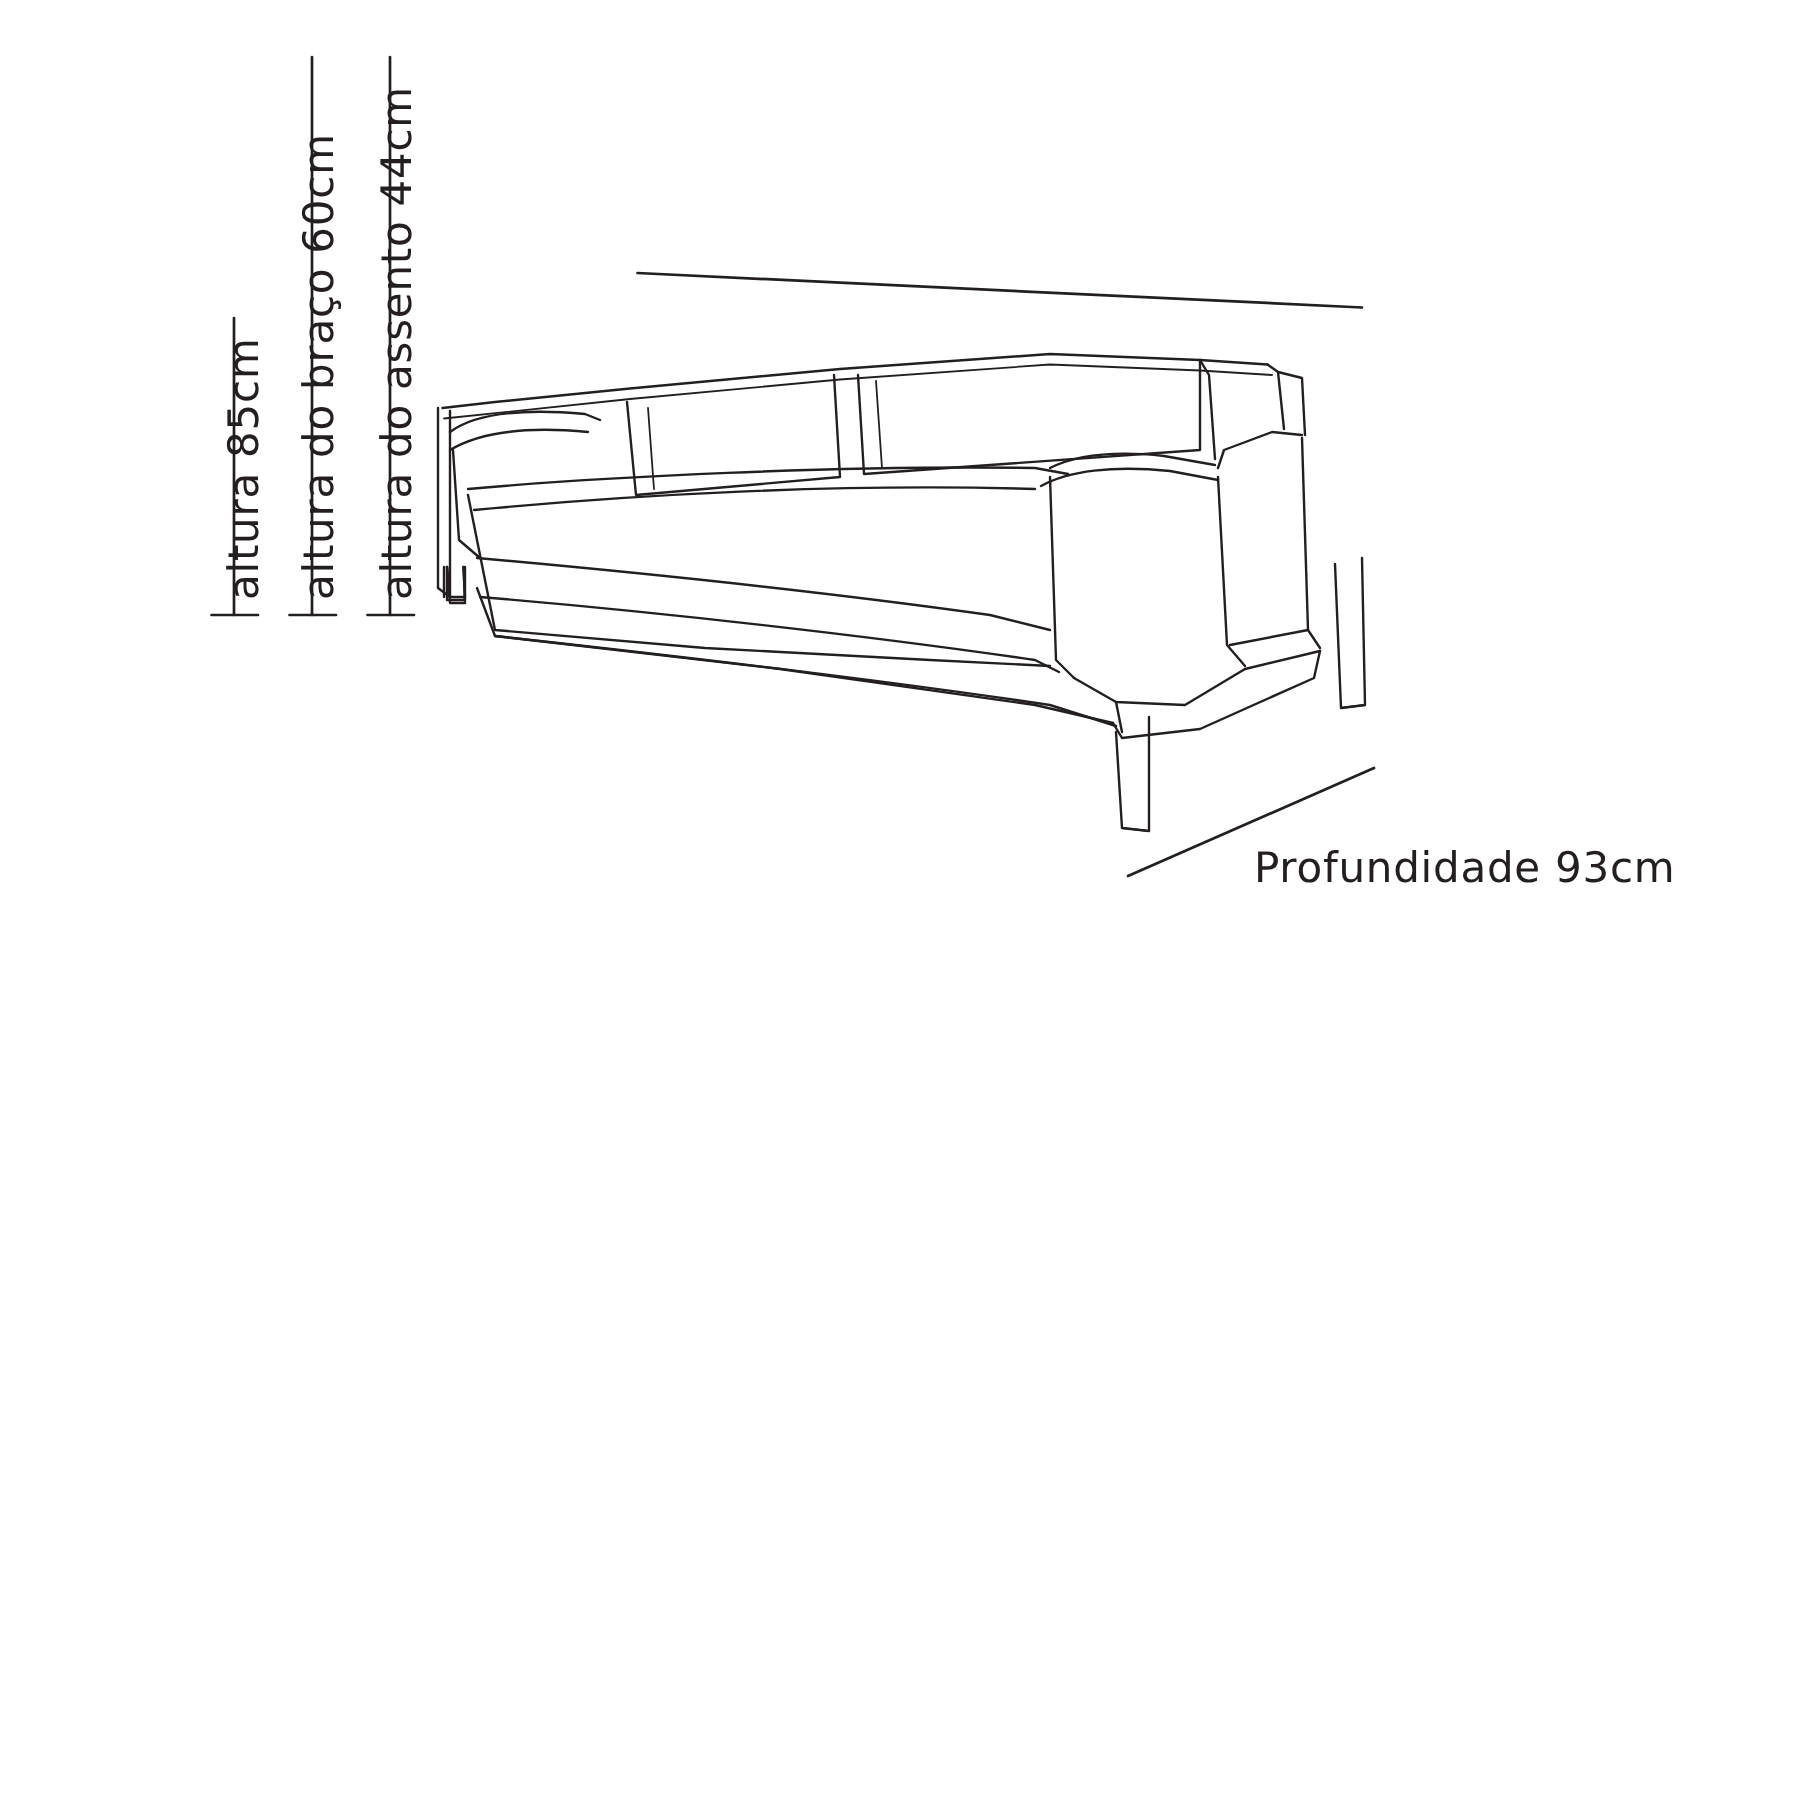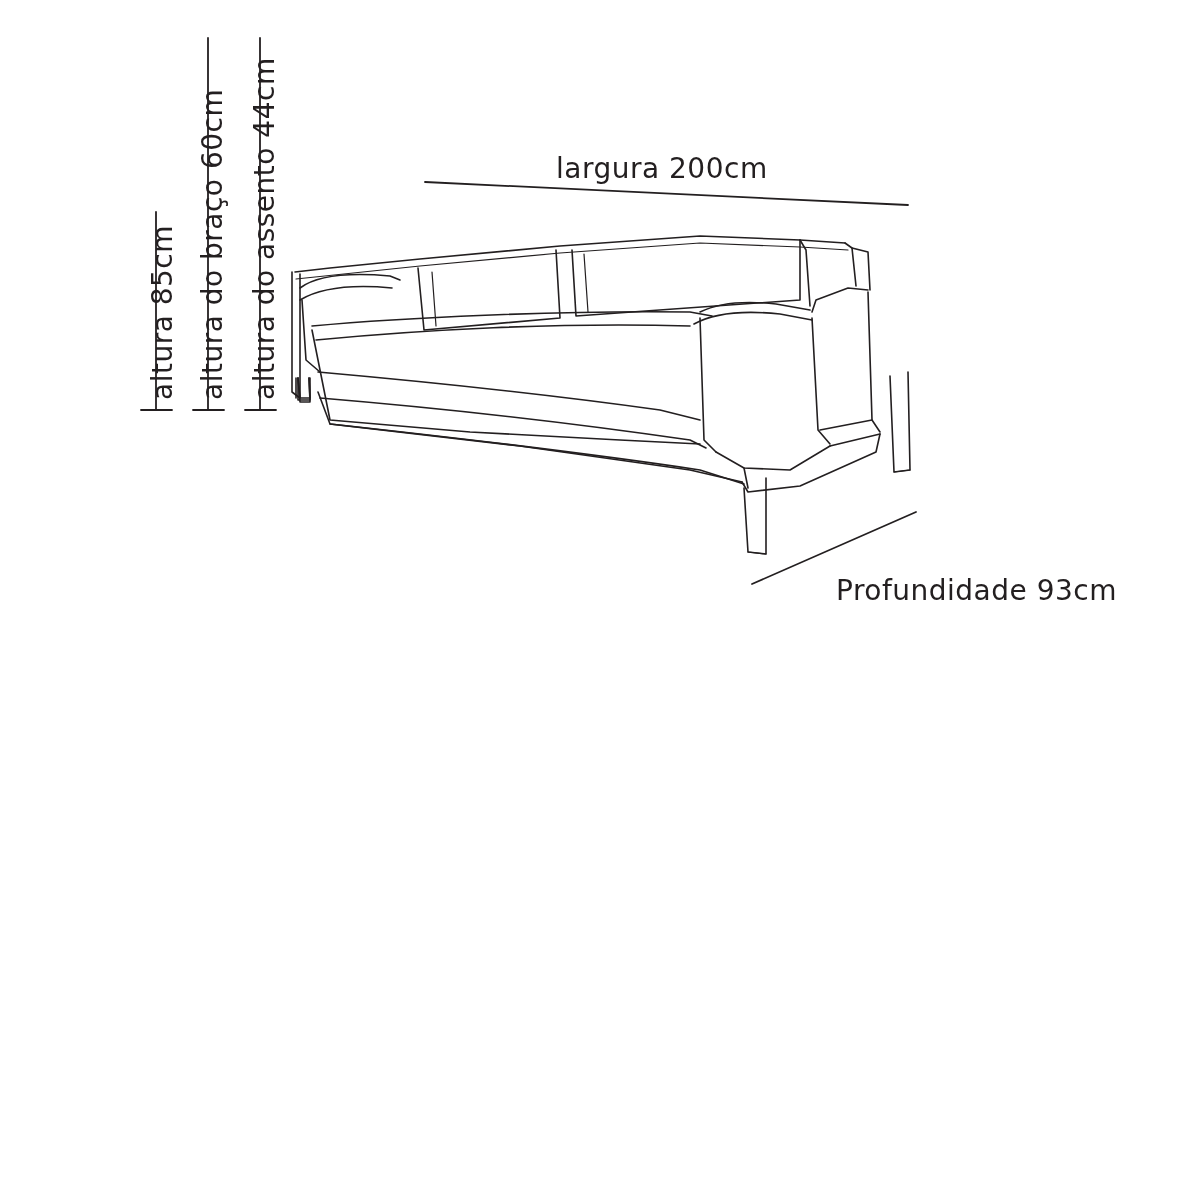--- a/index.html
+++ b/index.html
@@ -39,21 +39,20 @@
     left: 248px;
     top: 400px;
   }
   #label-largura {
     left: 556px;
     top: 152px;
   }
   #label-profundidade {
     left: 836px;
     top: 562px;
-    margin-top: 12px;
   }
   svg#drawing {
     position: absolute;
     left: 0;
     top: 0;
     width: 1200px;
     height: 1200px;
   }
   .ln {
     stroke: #231f20;
@@ -165,17 +164,16 @@
       <path class="ln" d="M 298 378 L 300 402 L 310 402 L 309 378"></path>
     </g>
   </svg>
 
   <div class="dim-label vertical" id="label-altura-85">altura 85cm</div>
 
   <div class="dim-label vertical" id="label-altura-braco">altura do braço 60cm</div>
 
   <div class="dim-label vertical" id="label-altura-assento">altura do assento 44cm</div>
 
-  <div class="dim-label" id="label-largura">largura 200cm</div>
 
   <div class="dim-label" id="label-profundidade">Profundidade 93cm</div>
 
 </div>
 
 </body></html>

